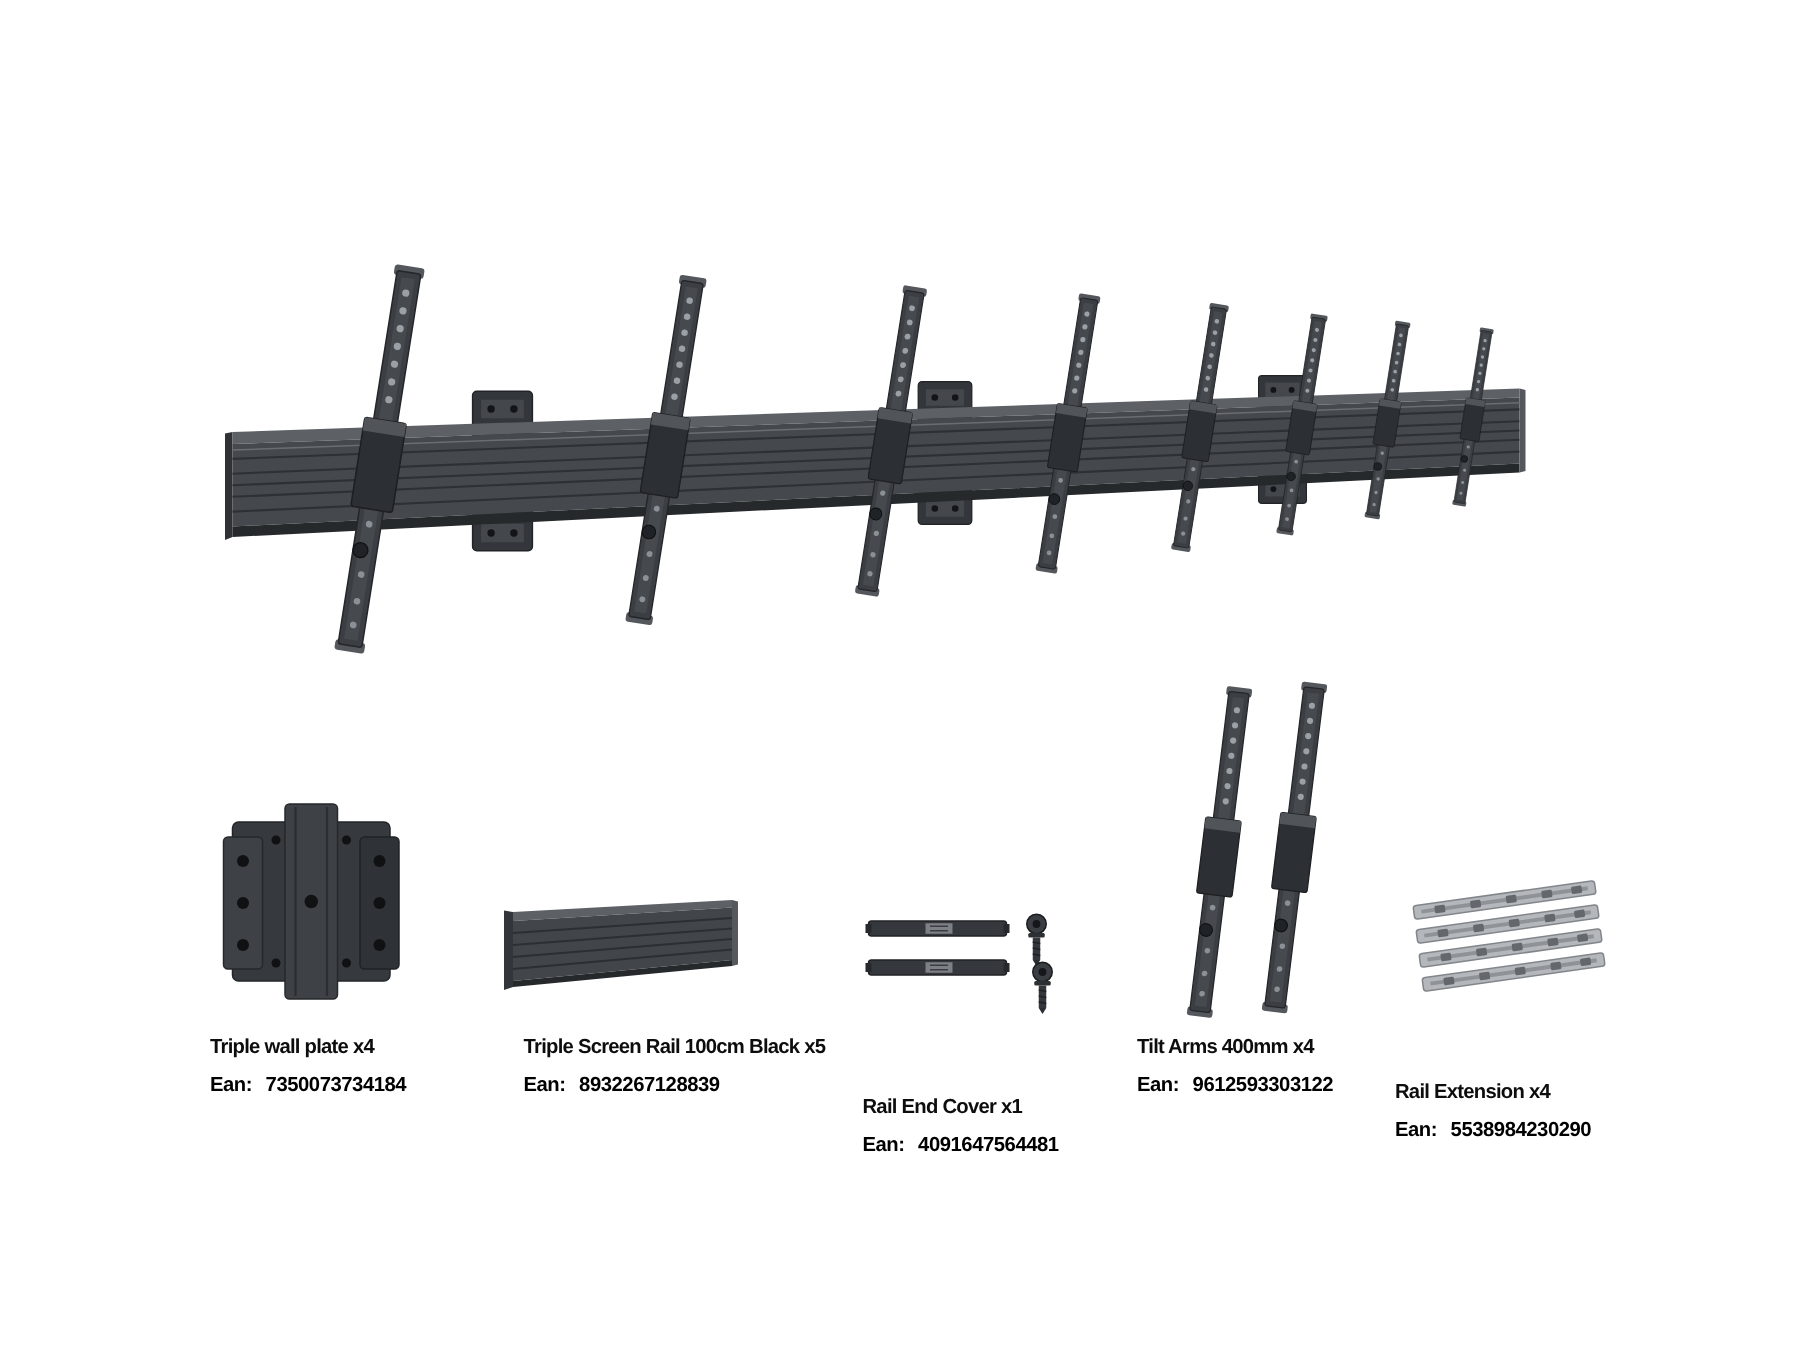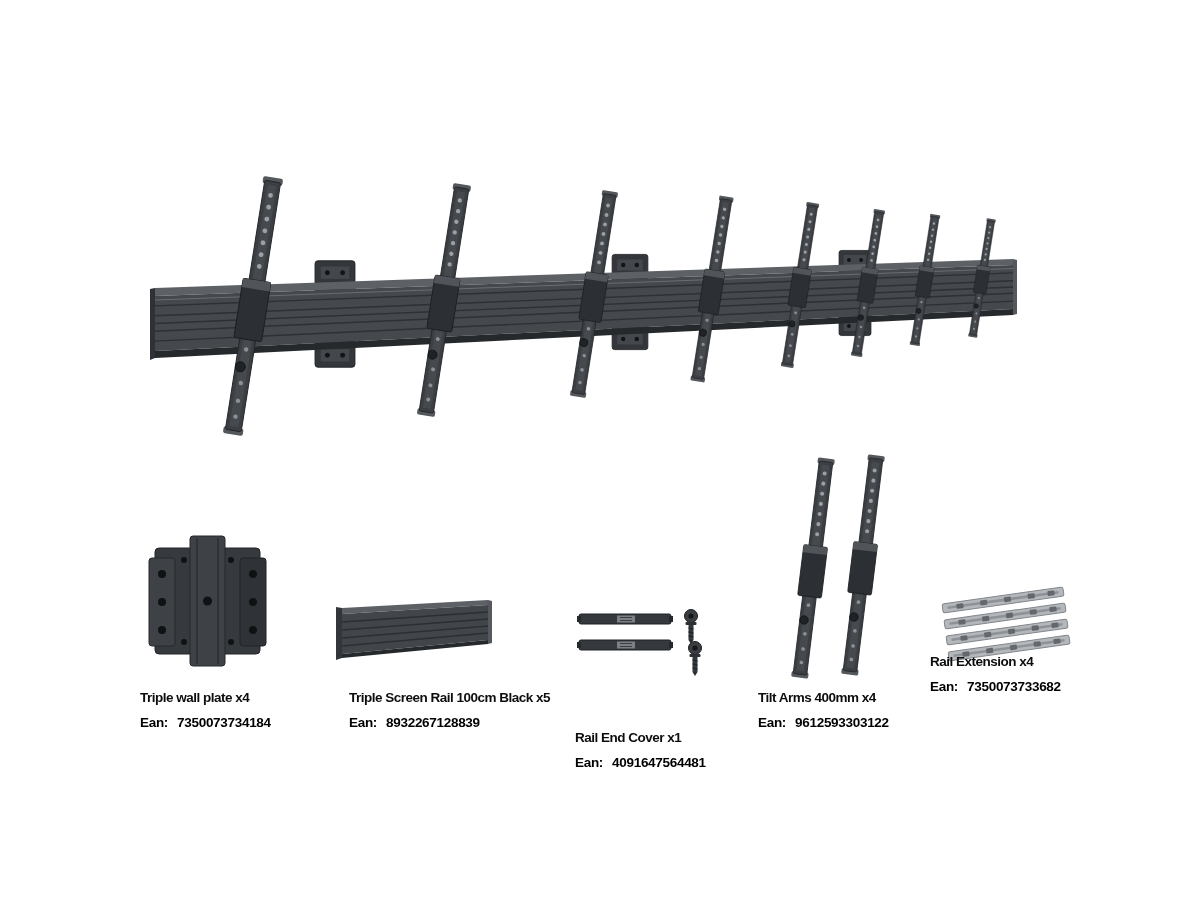--- a/index.html
+++ b/index.html
@@ -178,18 +178,18 @@
   <div class="abs" style="left:575px;top:730px">
     <div class="part-label">Rail End Cover x1</div>
     <div class="part-ean"><span>Ean:</span><span class="ean-value">4091647564481</span></div>
   </div>
 
   <div class="abs" style="left:758px;top:690px">
     <div class="part-label">Tilt Arms 400mm x4</div>
     <div class="part-ean"><span>Ean:</span><span class="ean-value">9612593303122</span></div>
   </div>
 
-  <div class="abs" style="left:930px;top:654px">
+  <div class="abs" style="left:930px;top:720px">
     <div class="part-label">Rail Extension x4</div>
-    <div class="part-ean"><span>Ean:</span><span class="ean-value">7350073733682</span></div>
+    <div class="part-ean"><span>Ean:</span><span class="ean-value">5538984230290</span></div>
   </div>
 
 </div>
 
 </body></html>

